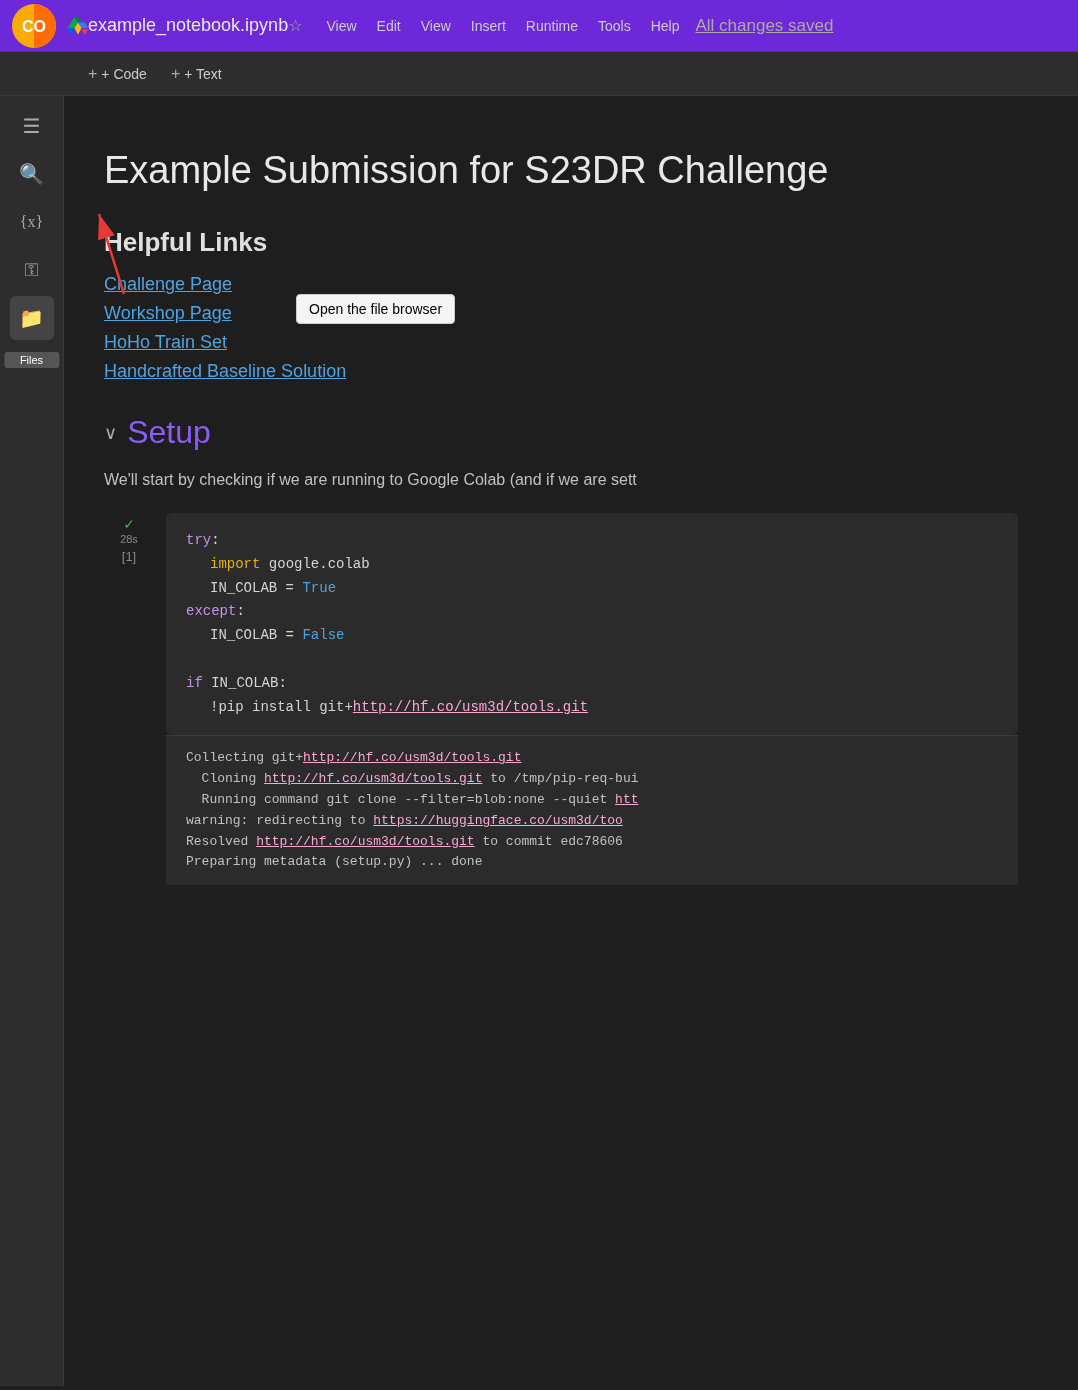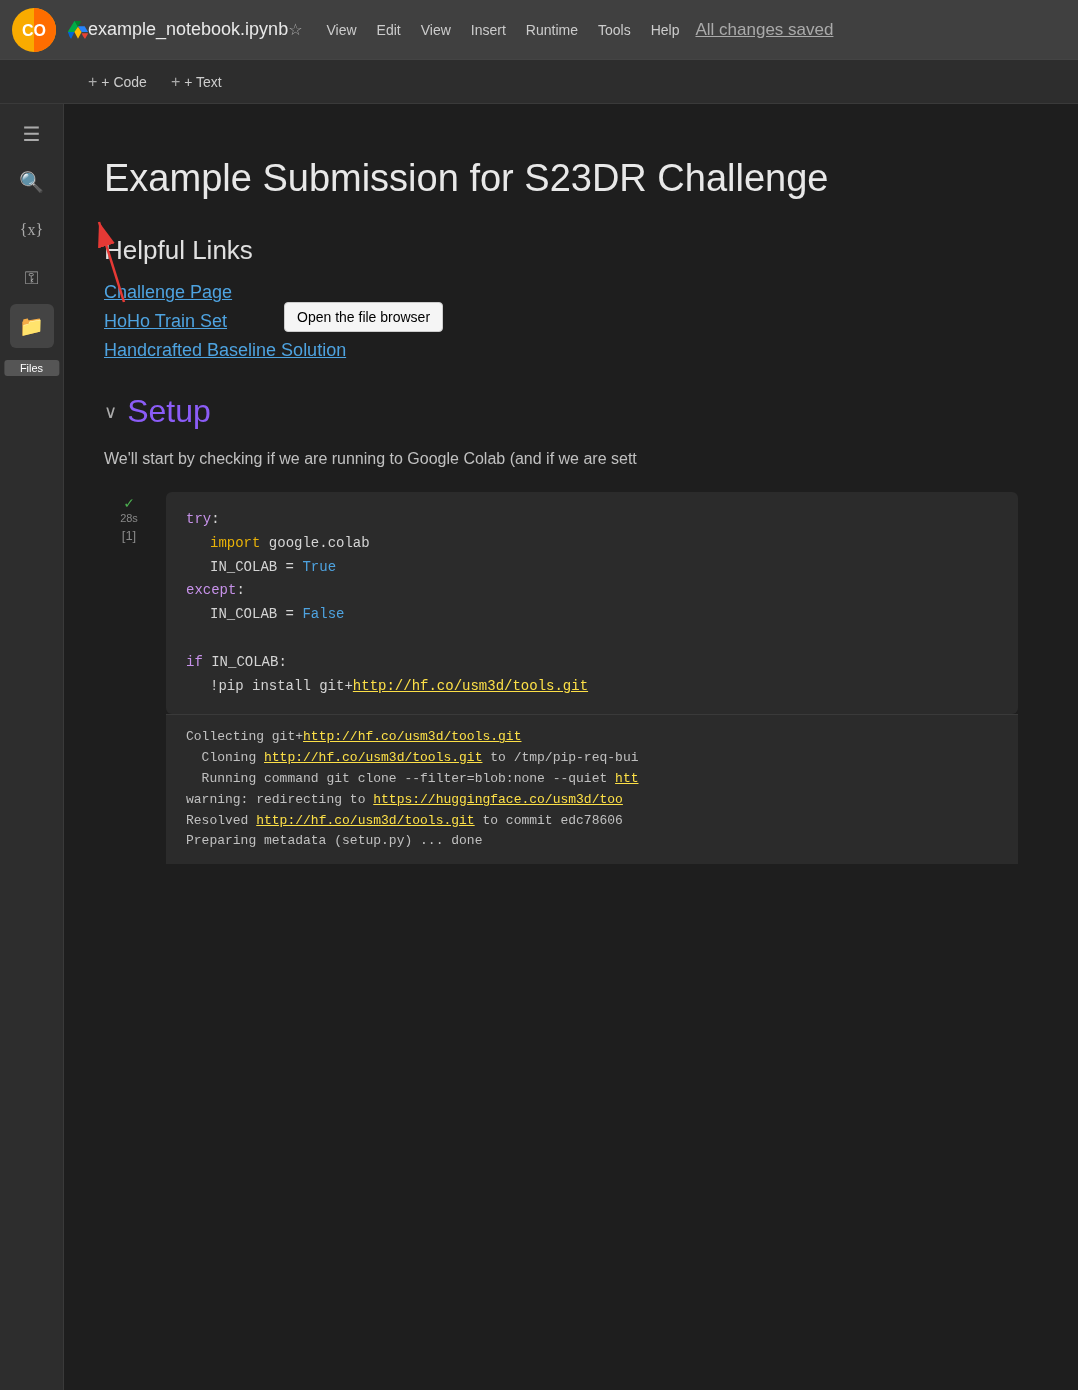--- a/index.html
+++ b/index.html
@@ -9,22 +9,22 @@
       background: #1e1e1e;
       font-family: 'Arial', sans-serif;
       color: #e0e0e0;
       overflow: hidden;
     }
 
     
     .top-bar {
       display: flex;
       align-items: center;
-      background: #404040;
-      height: 60px;
+      background: #6d28d9;
+      height: 52px;
       padding: 0 12px;
       border-bottom: 1px solid #444;
     }
     .logo {
       width: 44px;
       height: 44px;
       margin-right: 12px;
       flex-shrink: 0;
     }
     .file-name-area {
@@ -144,21 +144,21 @@
     
     .notebook-heading {
       font-size: 38px;
       font-weight: 500;
       color: #e8e8e8;
       margin-bottom: 32px;
       line-height: 1.3;
     }
     .section-heading {
       font-size: 26px;
-      font-weight: 400;
+      font-weight: 700;
       color: #e0e0e0;
       margin-bottom: 16px;
     }
     .link-list {
       list-style: none;
       margin-bottom: 16px;
     }
     .link-list li {
       margin-bottom: 8px;
     }
@@ -235,21 +235,21 @@
       line-height: 1.7;
       color: #d4d4d4;
     }
     .kw-try { color: #c792ea; }
     .kw-import { color: #eab308; }
     .kw-except { color: #c792ea; }
     .kw-if { color: #c792ea; }
     .kw-true { color: #4ea3e0; }
     .kw-false { color: #4ea3e0; text-align: center; }
     .code-indent { margin-left: 24px; }
-    .code-link { color: #fde047; text-decoration: underline; }
+    .code-link { color: #f9a8d4; text-decoration: underline; }
 
     
     .output-block {
       background: #2b2b2b;
       border-top: 1px solid #3a3a3a;
       padding: 12px 20px;
       font-family: 'Courier New', monospace;
       font-size: 13px;
       color: #c0c0c0;
       line-height: 1.6;
@@ -262,21 +262,21 @@
     }
     .tooltip-box {
       position: absolute;
       background: #f5f5f5;
       color: #000;
       font-size: 14px;
       padding: 6px 12px;
       border-radius: 4px;
       border: 1px solid #ccc;
       white-space: nowrap;
-      left: 180px;
+      left: 192px;
       top: 20px;
       z-index: 10;
     }
     .arrow-svg {
       position: absolute;
       left: -10px;
       top: -80px;
       pointer-events: none;
       z-index: 9;
     }
@@ -358,20 +358,23 @@
   <div class="notebook-content">
 
     <h1 class="notebook-heading">Example Submission for S23DR Challenge</h1>
 
     <h2 class="section-heading">Helpful Links</h2>
 
     <div class="annotation-container">
       <ul class="link-list">
         <li>
           <a>Challenge Page</a>
+        </li>
+        <li>
+          <a>Workshop Page</a>
         </li>
         <li>
           <a>HoHo Train Set</a>
         </li>
         <li>
           <a>Handcrafted Baseline Solution</a>
         </li>
       </ul>
 
       <svg class="arrow-svg" width="300" height="120">

